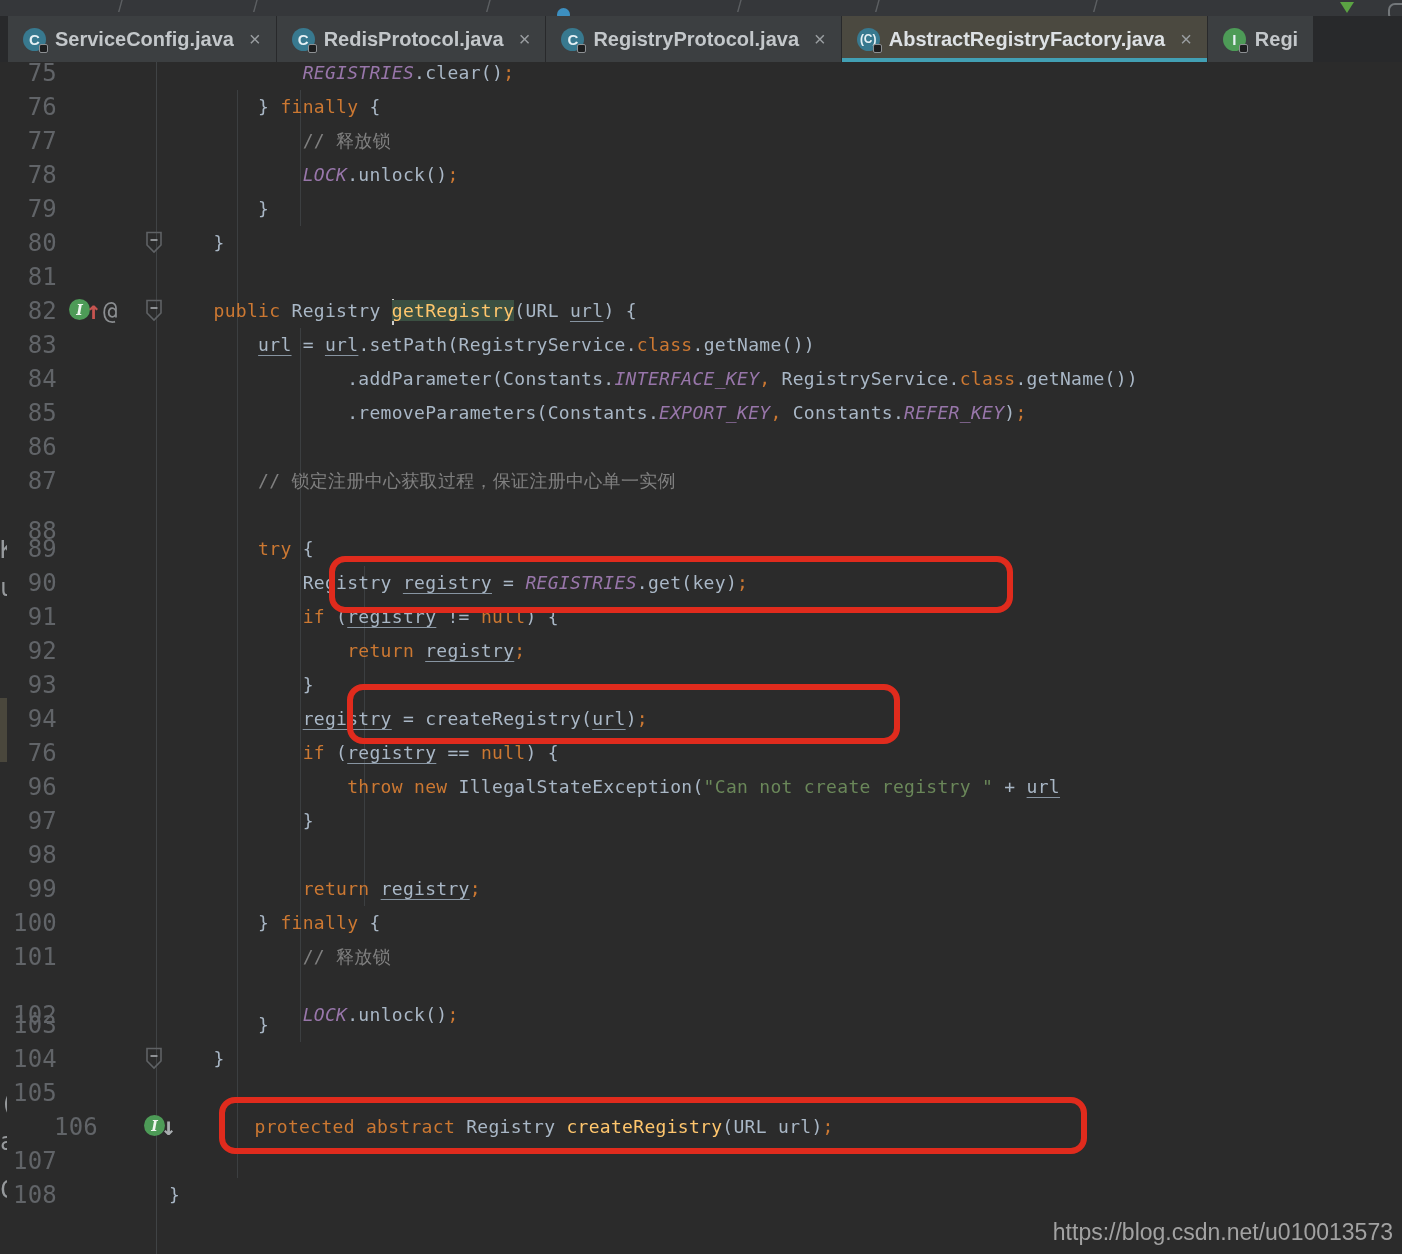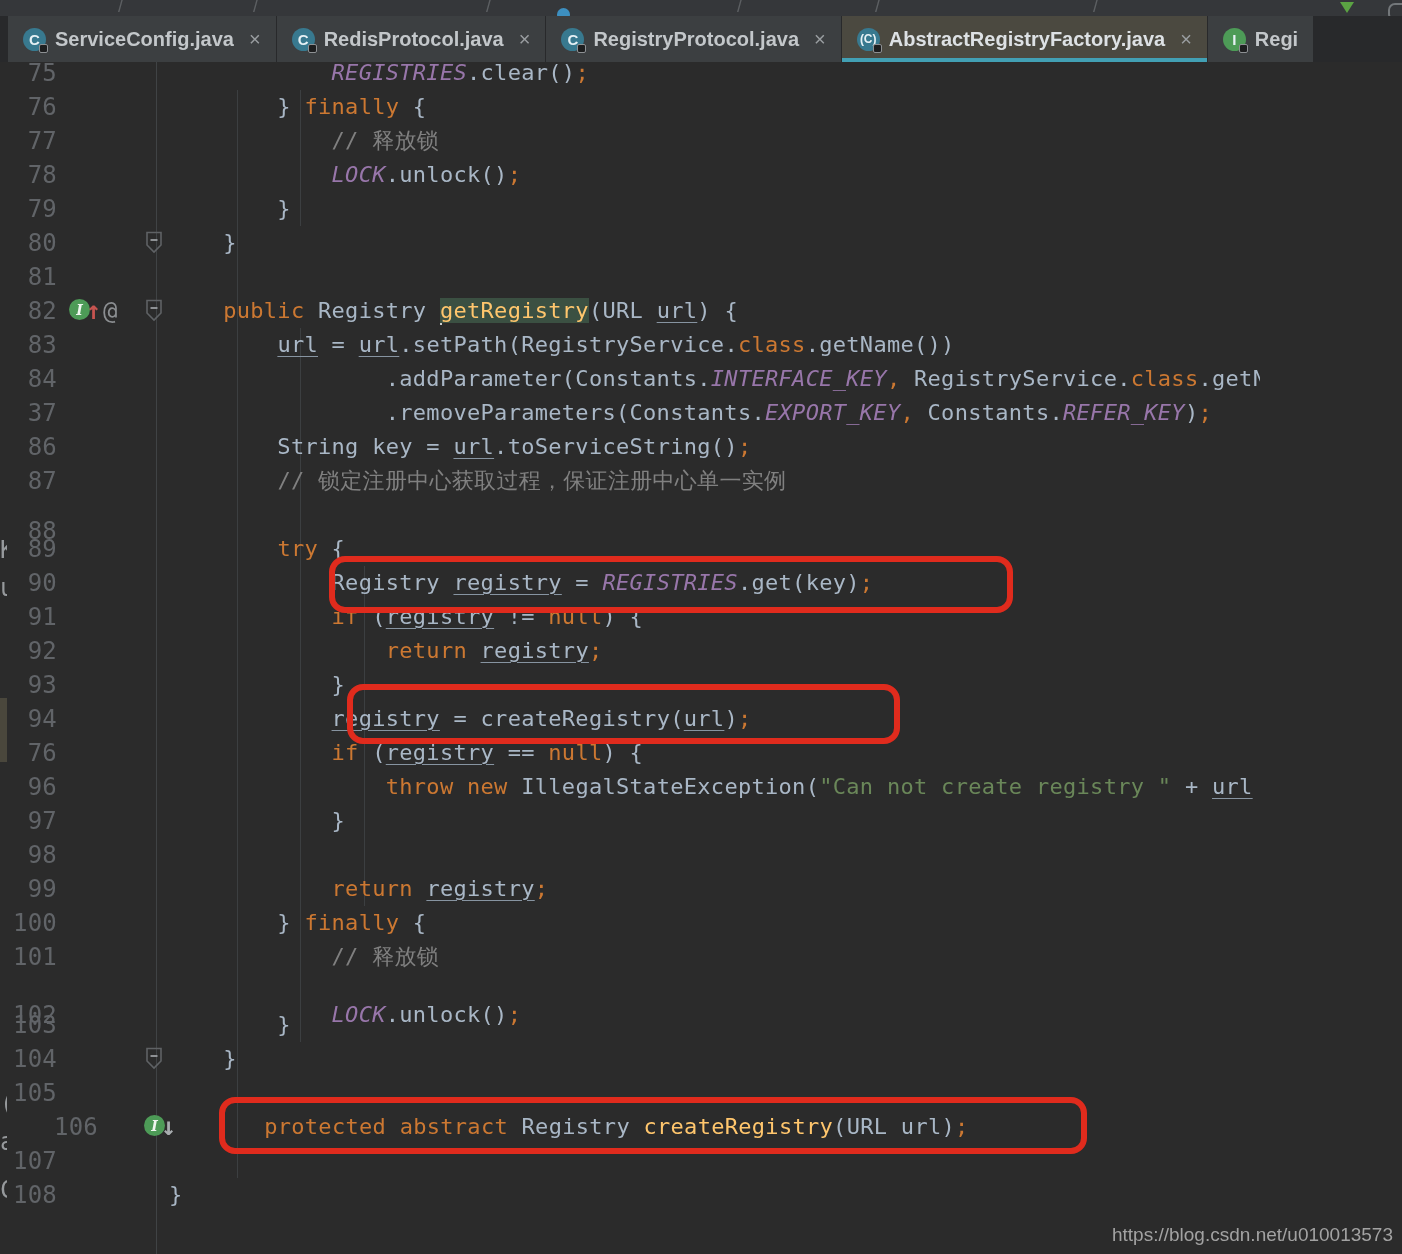--- a/index.html
+++ b/index.html
@@ -31,21 +31,21 @@
   .ficon .lock{position:absolute;right:-2px;bottom:-2px;width:9px;height:9px;background:#1d1e1f;
                border:1px solid #8d9093;border-radius:2px;box-sizing:border-box;}
 
   
   .editor{position:absolute;top:62px;left:0;width:1260px;height:1192px;background:#2b2b2b;overflow:hidden;}
   .gutter-sep{position:absolute;left:156px;top:0;width:1px;height:1192px;background:#404345;}
   .guide{position:absolute;width:1px;background:#3c3f41;}
   .row{position:absolute;left:0;width:1402px;height:34px;}
   .ln{position:absolute;left:0;top:0;width:57px;height:34px;line-height:34px;text-align:right;
       font-size:24px;color:#616468;letter-spacing:0.2px;}
-  .code{position:absolute;left:169px;top:0;height:34px;line-height:34px;font-size:22px;
+  .code{position:absolute;left:169px;top:0;height:34px;line-height:34px;font-size:18px;
         letter-spacing:0.3px;white-space:pre;color:#a9b7c6;}
   .tok-d{color:#a9b7c6;}
   .tok-k{color:#cc7832;}
   .tok-f{color:#9876aa;font-style:italic;}
   .tok-c{color:#808080;}
   .tok-s{color:#6a8759;}
   .tok-m{color:#ffc66d;}
   .tok-p{color:#cc7832;}
   .tok-u{color:#a9b7c6;text-decoration:underline;text-decoration-color:#8794a1;
          text-decoration-thickness:1px;text-underline-offset:4px;}
@@ -61,21 +61,21 @@
   .fold{position:absolute;left:145px;top:5px;}
 
   
   .annbox{position:absolute;border:6px solid #e02b1d;border-radius:16px;box-sizing:border-box;}
 
   
   .frag{position:absolute;left:0;width:7px;height:28px;overflow:hidden;font-size:24px;color:#96999c;line-height:28px;}
   .olivebar{position:absolute;left:0;top:698px;width:7px;height:64px;background:#4a473c;}
 
   .watermark{position:absolute;right:9px;bottom:8px;font-family:"Liberation Sans",sans-serif;
-             font-size:19px;color:#a2a2a2;}
+             font-size:23px;color:#a2a2a2;}
 </style>
 </head>
 <body>
 
 <div class="screen">
 
   <div class="topstrip">
     <span class="bsep" style="left:118px">/</span>
     <span class="bsep" style="left:253px">/</span>
     <span class="bsep" style="left:486px">/</span>
@@ -166,26 +166,25 @@
         </div>
         <div class="row" style="top: 266px;">
           <span class="ln">83</span>
           <span class="code"><span class="tok-d">        </span><span class="tok-u">url</span><span class="tok-d"> = </span><span class="tok-u">url</span><span class="tok-d">.setPath(RegistryService.</span><span class="tok-k">class</span><span class="tok-d">.getName())</span></span>
         </div>
         <div class="row" style="top: 300px;">
           <span class="ln">84</span>
           <span class="code"><span class="tok-d">                .addParameter(Constants.</span><span class="tok-f">INTERFACE_KEY</span><span class="tok-p">,</span><span class="tok-d"> RegistryService.</span><span class="tok-k">class</span><span class="tok-d">.getName())</span></span>
         </div>
         <div class="row" style="top: 334px;">
-          <span class="ln">37</span>
+          <span class="ln">85</span>
           <span class="code"><span class="tok-d">                .removeParameters(Constants.</span><span class="tok-f">EXPORT_KEY</span><span class="tok-p">,</span><span class="tok-d"> Constants.</span><span class="tok-f">REFER_KEY</span><span class="tok-d">)</span><span class="tok-p">;</span></span>
         </div>
         <div class="row" style="top: 368px;">
           <span class="ln">86</span>
-          <span class="code"><span class="tok-d">        String key = </span><span class="tok-u">url</span><span class="tok-d">.toServiceString()</span><span class="tok-p">;</span></span>
         </div>
         <div class="row" style="top: 402px;">
           <span class="ln">87</span>
           <span class="code"><span class="tok-d">        </span><span class="tok-c">// 锁定注册中心获取过程，保证注册中心单一实例</span></span>
         </div>
         <div class="row" style="top: 452px;">
           <span class="ln">88</span>
         </div>
         <div class="row" style="top: 470px;">
           <span class="ln">89</span>

